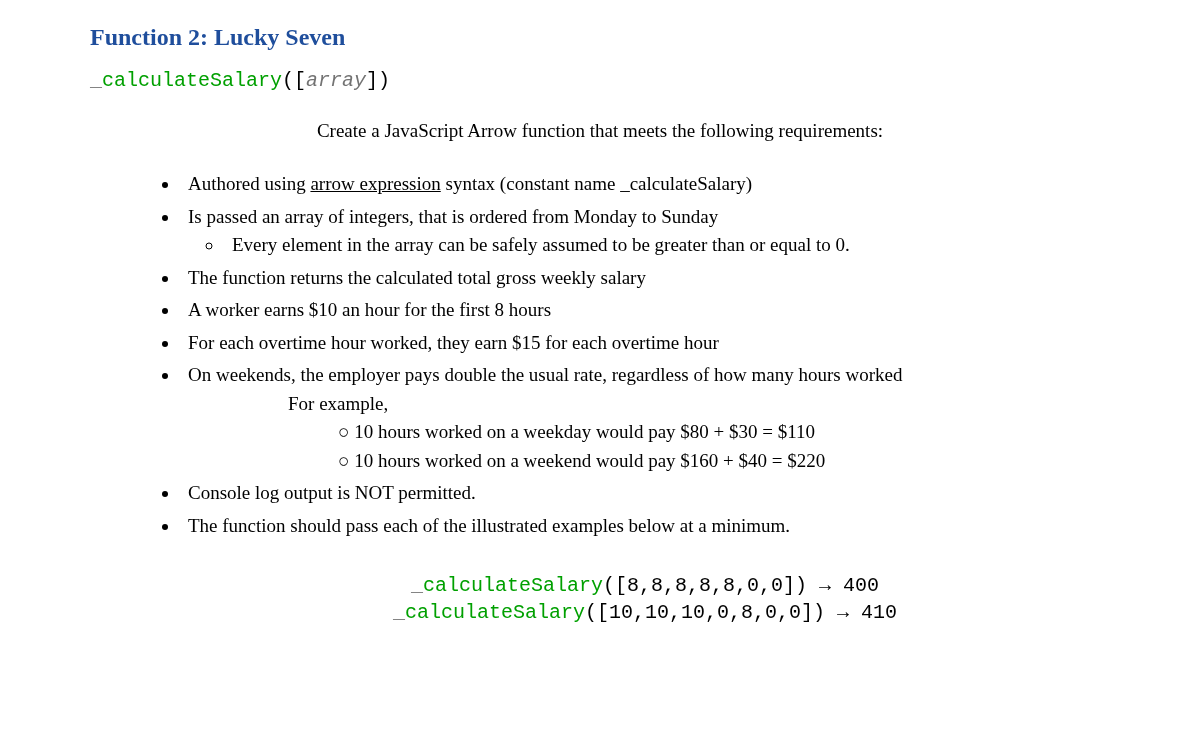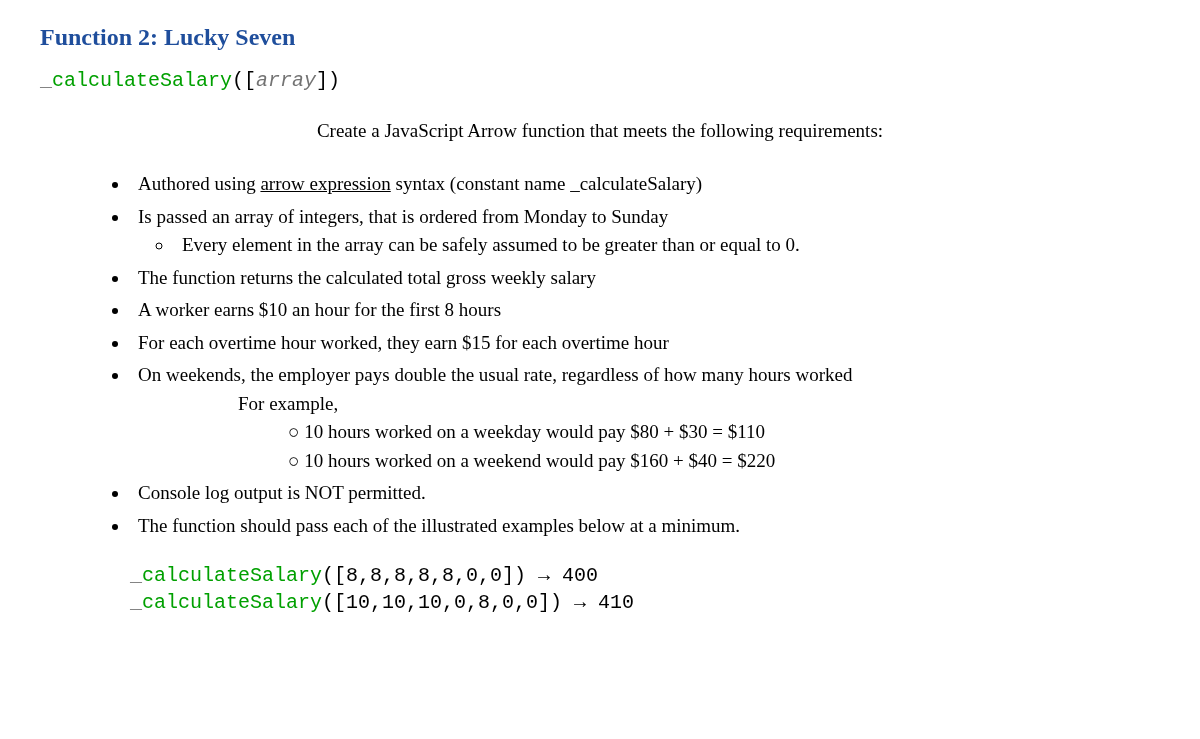--- a/index.html
+++ b/index.html
@@ -9,21 +9,21 @@
     }
     body {
       font-family: "Times New Roman", Times, serif;
       font-size: 19px;
       background: #fff;
       color: #000;
       padding: 24px 0 0 0;
       width: 1200px;
     }
     .content {
-      padding: 0 40px;
+      padding: 0 90px;
     }
     h3.title {
       color: #1f4e9c;
       font-weight: bold;
       font-size: 24px;
       margin-bottom: 18px;
     }
     .signature {
       font-family: "Courier New", Courier, monospace;
       font-size: 20px;
@@ -78,24 +78,25 @@
       content: "○ ";
     }
     .underline {
       text-decoration: underline;
     }
     .bold {
       font-weight: normal;
     }
     .examples-block {
       margin-left: 90px;
-      margin-top: 22px;
+      margin-top: 32px;
       font-family: "Courier New", Courier, monospace;
       font-size: 20px;
       line-height: 1.35;
+      text-align: center;
     }
     .examples-block .underscore {
       color: #7f7f7f;
     }
     .examples-block .fn {
       color: #00a000;
     }
     .examples-block .argnums {
       color: #000;
     }

